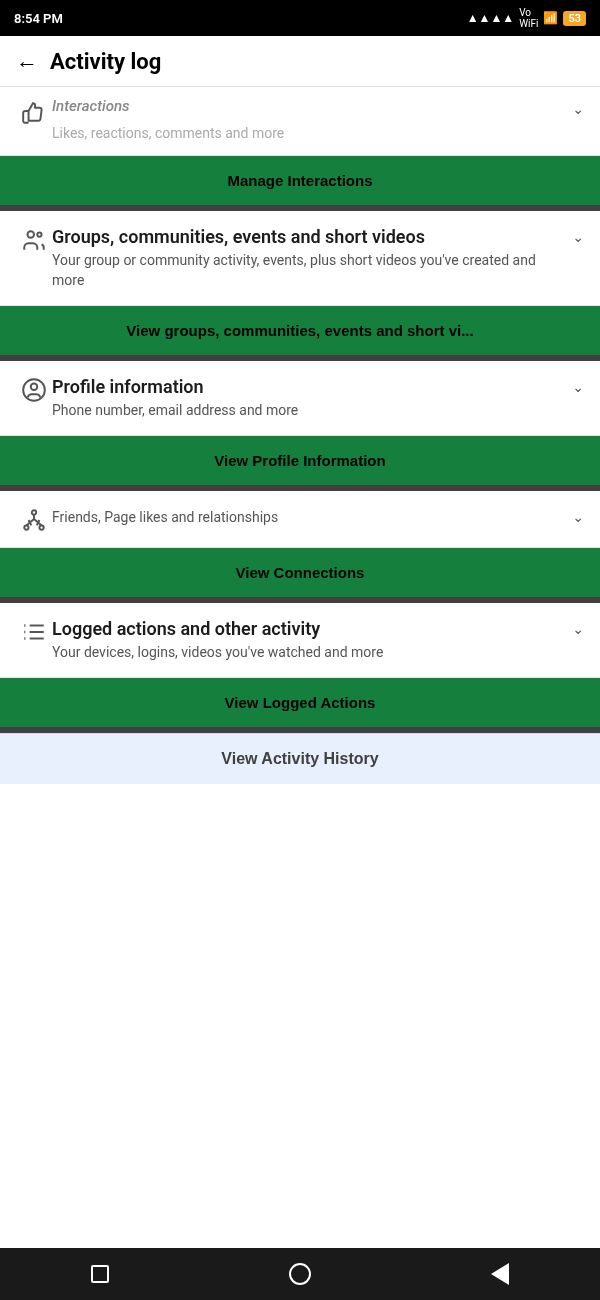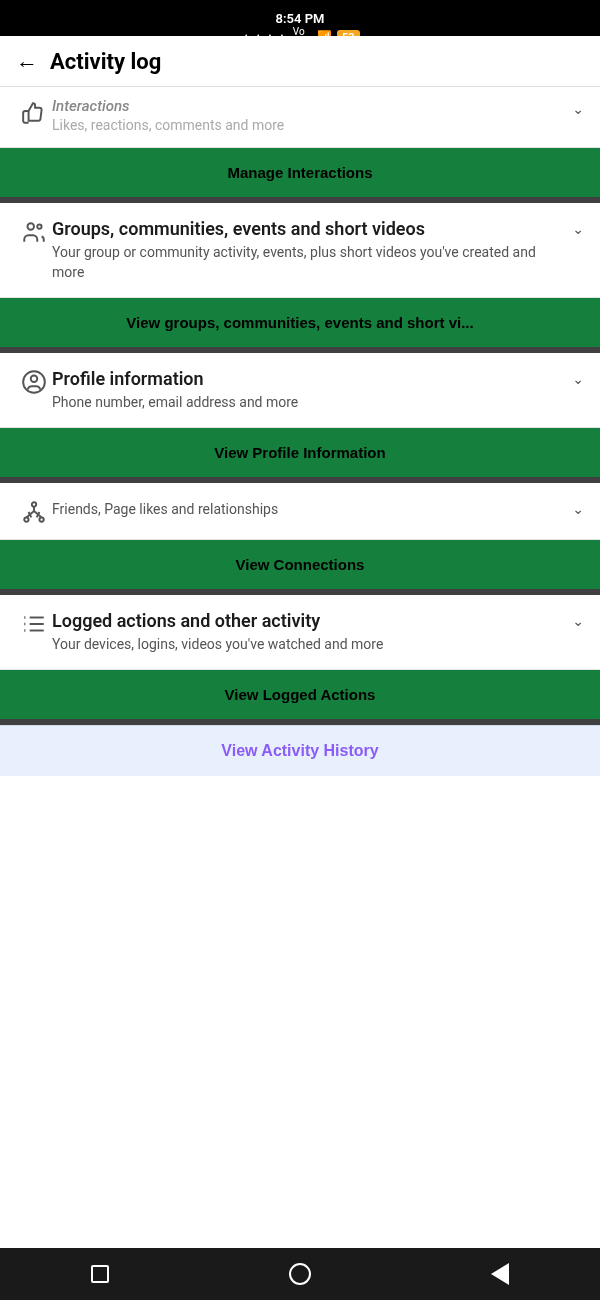--- a/index.html
+++ b/index.html
@@ -18,24 +18,23 @@
       flex-direction: column;
     }
 
     
     .status-bar {
       background: #000;
       color: #fff;
       display: flex;
       justify-content: space-between;
       align-items: center;
-      padding: 11px 14px;
+      padding: 1px 14px;
       height: 36px;
       flex-shrink: 0;
-      flex-direction: column;
     }
 
     .status-left {
       font-size: 13px;
       font-weight: 600;
     }
 
     .status-right {
       display: flex;
       align-items: center;
@@ -166,21 +165,21 @@
       width: 100%;
       cursor: pointer;
       display: flex;
       align-items: center;
       justify-content: center;
     }
 
     .activity-history-label {
       font-size: 16px;
       font-weight: 600;
-      color: #8b5cf6;
+      color: #404040;
     }
 
     
     .bottom-nav {
       background: #1a1a1a;
       height: 52px;
       display: flex;
       align-items: center;
       justify-content: space-around;
       flex-shrink: 0;
@@ -218,21 +217,21 @@
 
     .interactions-title {
       font-size: 15px;
       color: #888;
       font-weight: 500;
       font-style: italic;
     }
     .interactions-subtitle {
       font-size: 14px;
       color: #aaa;
-      margin-top: 2px;
+      margin-top: 10px;
     }
   </style>
 </head>
 <body>
 
 <div class="status-bar">
   <div class="status-left">8:54 PM</div>
   <div class="status-right">
     <span>▲▲▲▲</span>
     <span style="font-size:10px">Vo<br>WiFi</span>

